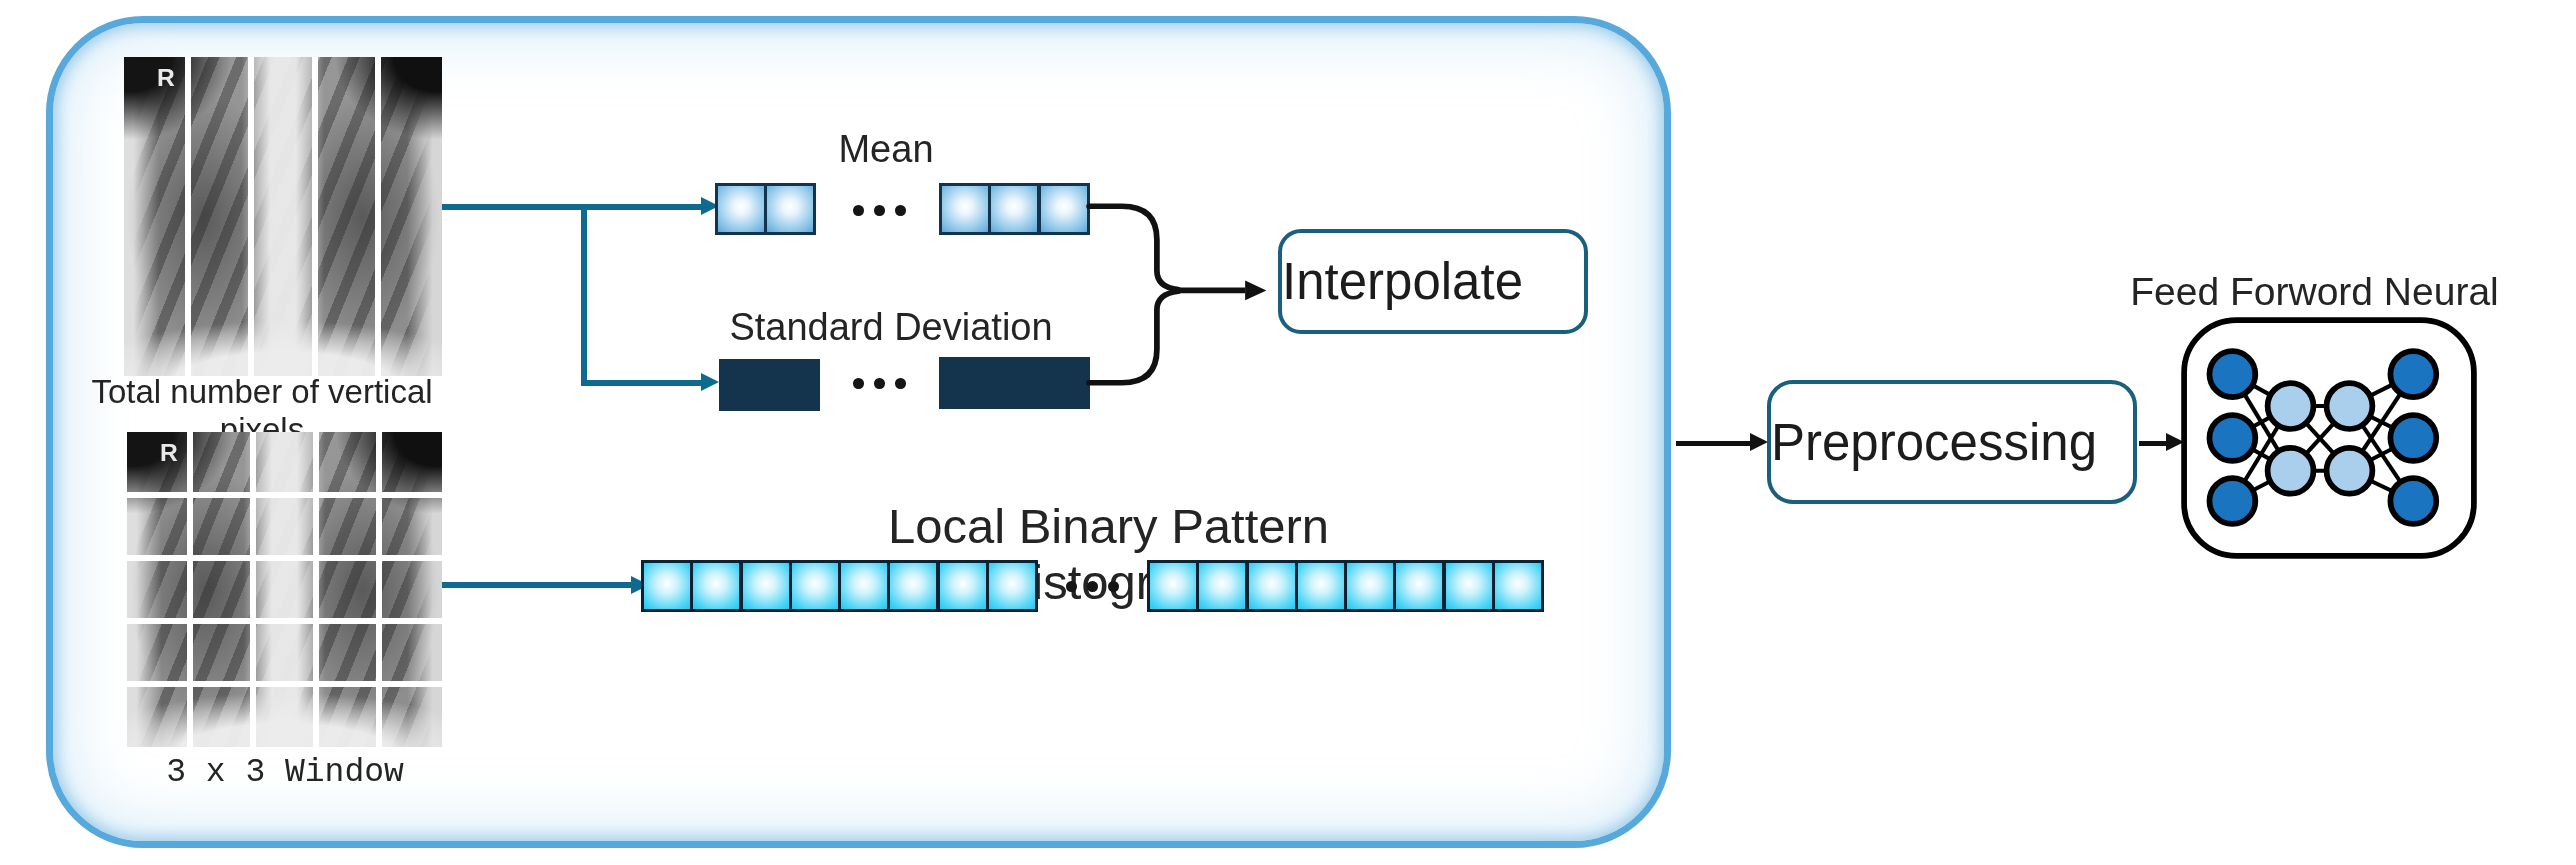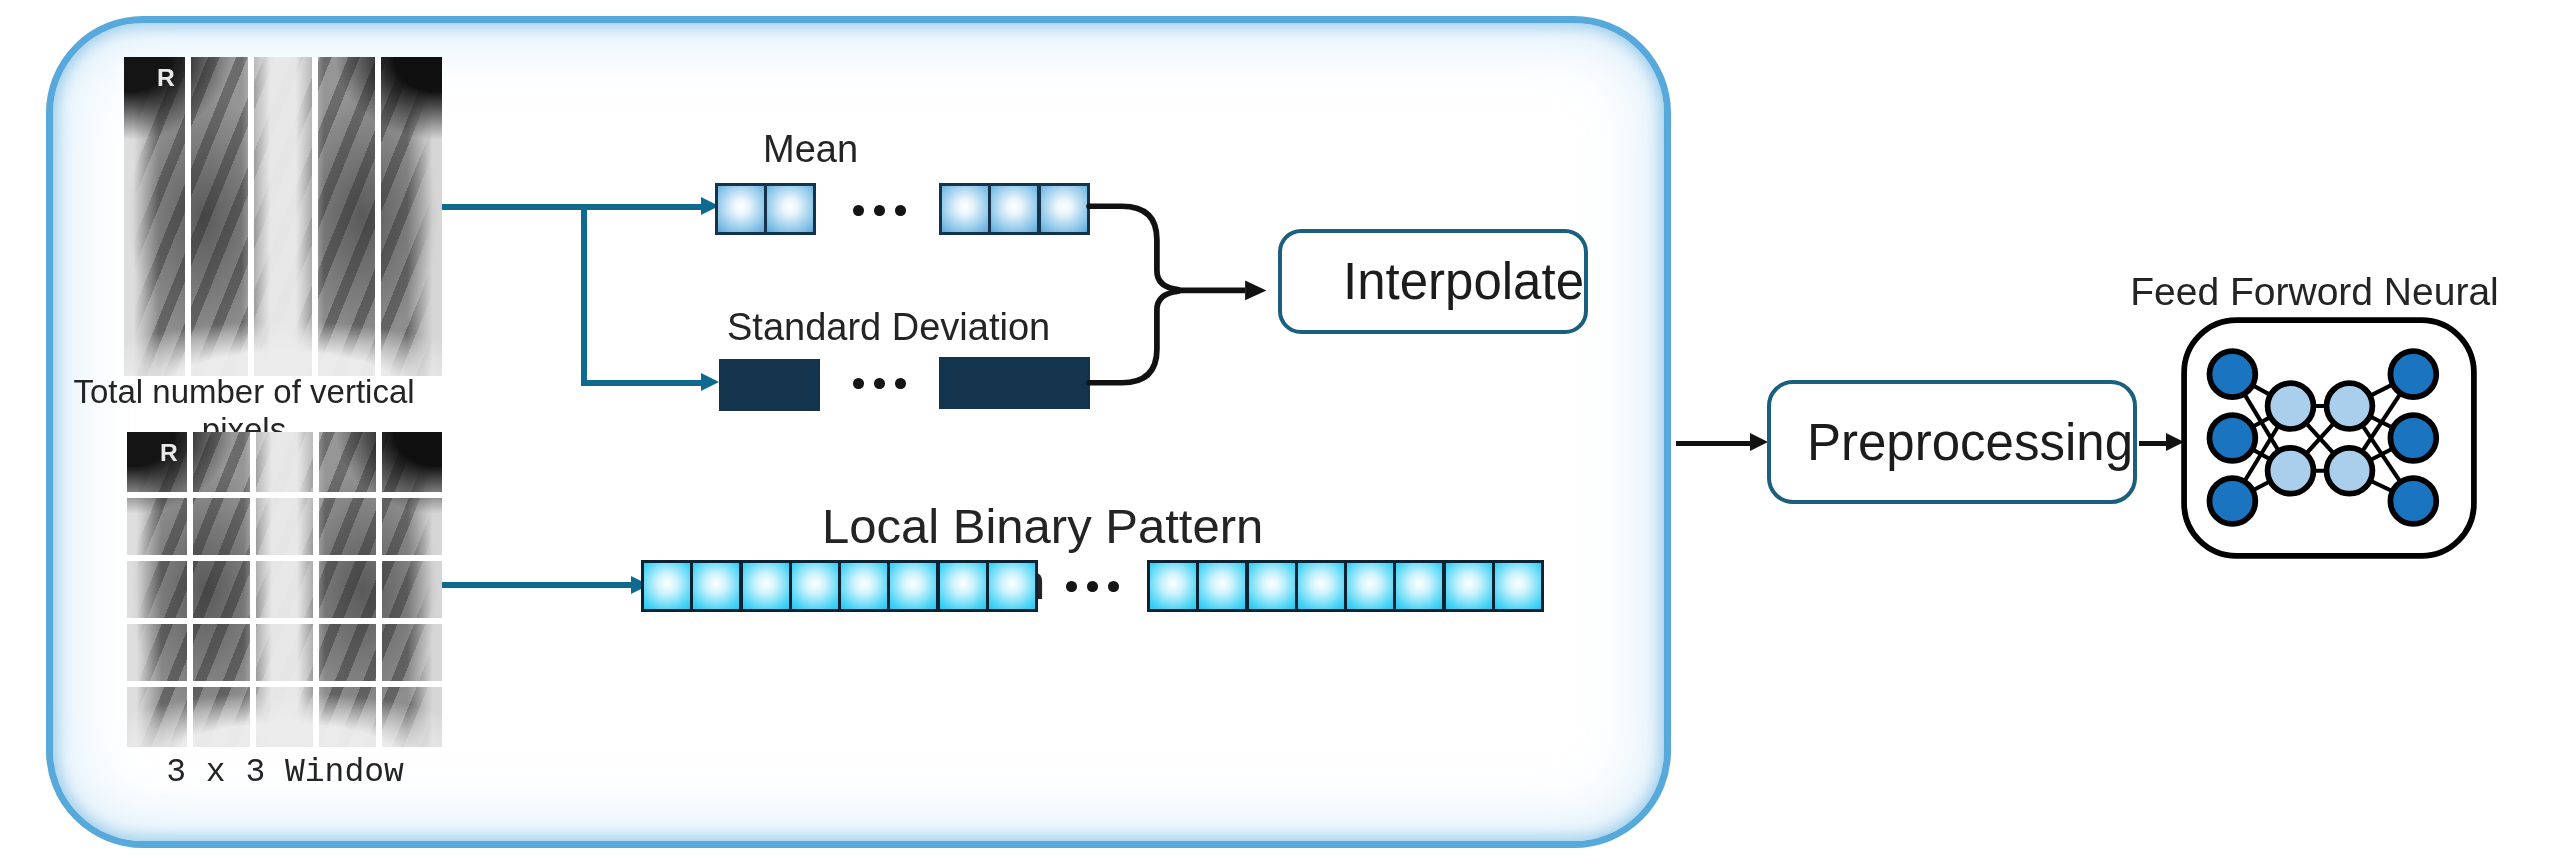--- a/index.html
+++ b/index.html
@@ -46,45 +46,45 @@
   .cell{width:46px;height:46px;}
   .cell.mean{background:radial-gradient(circle at 50% 45%, #ffffff 0%, #eaf5fc 22%, #8cc6e9 72%, #5fa8d8 100%);}
   .cell.std{background:radial-gradient(circle at 50% 45%, #f4fbfe 0%, #bede9e0 18%, #bfe0ef 20%, #4d92bb 62%, #175a85 100%);}
   .cellrow.lbp-row{background:#0b2233;border-color:#0b2233;}
   .cell.lbp{background:radial-gradient(circle at 50% 45%, #ffffff 0%, #cdf3fd 30%, #41d2f5 82%, #2fc4ee 100%);}
 
   .dots{position:absolute;display:flex;gap:10.6px;align-items:center;}
   .dots i{width:10.6px;height:10.6px;border-radius:50%;background:#151515;display:block;}
 
   
-  .sec-title{position:absolute;text-align:left;font-size:38px;color:#242424;}
-
-  
-  .pbox{position:absolute;display:flex;align-items:center;justify-content:flex-end;
+  .sec-title{position:absolute;text-align:center;font-size:38px;color:#242424;}
+
+  
+  .pbox{position:absolute;display:flex;align-items:center;justify-content:flex-start;
         background:#ffffff;border:4.9px solid #1a5f7e;border-radius:23px;
         font-size:51px;color:#1c1c1c;}
 
   .svg-abs{position:absolute;}
   .nn-title{position:absolute;text-align:center;font-size:39px;color:#242424;}
 </style>
 </head>
 <body>
 
 <div class="canvas">
 
   <div class="big-box"></div>
 
   <div class="xray" style="left:124px;top:57px;width:318px;height:319px;">
     <span class="marker">R</span>
     <div class="gap-v" style="left:61px;"></div>
     <div class="gap-v" style="left:124px;"></div>
     <div class="gap-v" style="left:188px;"></div>
     <div class="gap-v" style="left:251px;"></div>
   </div>
-  <div class="caption" style="left:39px;top:373px;width:410px;">Total number of vertical pixels</div>
+  <div class="caption" style="left:57px;top:373px;width:410px;">Total number of vertical pixels</div>
 
   <div class="line" style="left:442px;top:204px;width:260px;height:5.7px;"></div>
   <div class="arrhead" style="left:701px;top:197px;"></div>
   <div class="line" style="left:581px;top:204px;width:5.7px;height:182px;"></div>
   <div class="line" style="left:581px;top:380px;width:122px;height:5.7px;"></div>
   <div class="arrhead" style="left:701px;top:373px;"></div>
 
   <div class="sec-title" style="left:763px;top:128px;width:246px;">Mean</div>
   <div class="cellrow" style="left:715px;top:183px;">
       <div class="cell mean"></div>

